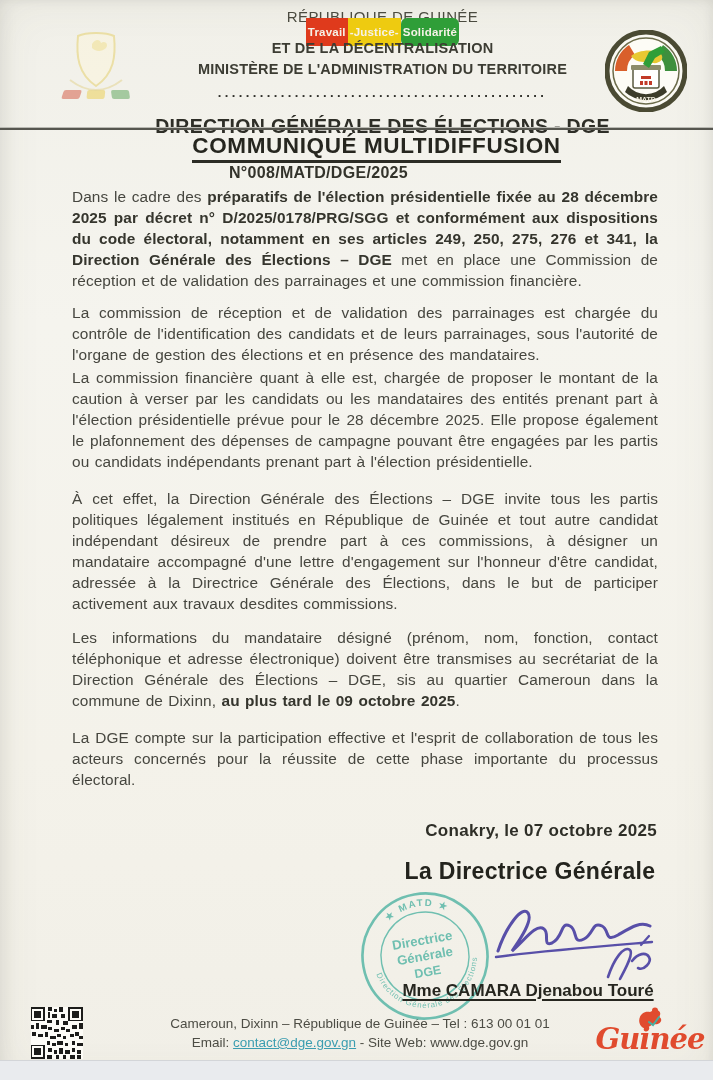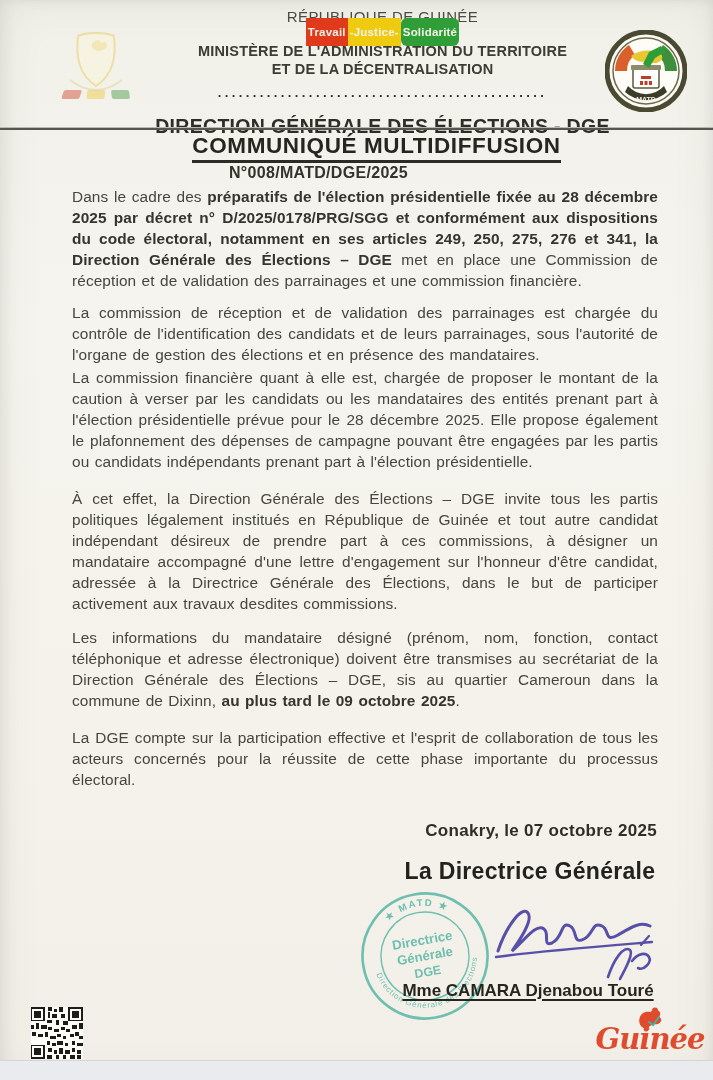--- a/index.html
+++ b/index.html
@@ -94,22 +94,22 @@
       <path d="M36 46 h10 v3 h-10 z M35 51 h3 v4 h-3 z M39.5 51 h3 v4 h-3 z M44 51 h3 v4 h-3 z" fill="#c23a28"></path>
       <path d="M38 34 l6 -12 l12 -6 l4 6 l-10 6 l-6 10 z" fill="#2f9e38"></path>
       <path d="M20 62 a31 31 0 0 0 42 0 l-3 -6 a24 24 0 0 1 -36 0 z" fill="#3c3c2a"></path>
       <text x="41" y="72" text-anchor="middle" font-size="7" font-weight="bold" fill="#f3efdf" font-family="Liberation Sans, sans-serif">MATD</text>
     </svg>
   </div>
 
   <div class="hdr">
     <div class="republic">RÉPUBLIQUE DE GUINÉE</div>
     <div class="motto"><span class="m-red">Travail</span><span class="m-yellow">-Justice-</span><span class="m-green">Solidarité</span></div>
+    <div class="ministry l2">ET DE LA DÉCENTRALISATION</div>
     <div class="ministry l1">MINISTÈRE DE L'ADMINISTRATION DU TERRITOIRE</div>
-    <div class="ministry l2">ET DE LA DÉCENTRALISATION</div>
     <div class="dots">...............................................</div>
     <div class="direction">DIRECTION GÉNÉRALE DES ÉLECTIONS - DGE</div>
   </div>
 
   <div class="rule"></div>
 
   <div class="doc-title">
     <span>COMMUNIQUÉ MULTIDIFFUSION</span>
   </div>
   <div class="doc-number">N°008/MATD/DGE/2025</div>
@@ -175,20 +175,24 @@
       </g>
       <g fill="#1c1c1a">
         <rect x="2" y="2" width="4" height="4"></rect>
           <rect x="23" y="2" width="4" height="4"></rect>
           <rect x="2" y="23" width="4" height="4"></rect>
         <path d="M10 0h2v2h-2z M13 1h2v2h-2z M16 0h2v3h-2z M10 3h1v3h-1z M12 4h3v2h-3z M17 4h2v2h-2z M9 7h3v2H9z M14 7h2v3h-2z M18 8h3v2h-3z M0 10h2v2H0z M3 9h2v3H3z M6 10h3v2H6z M10 11h2v2h-2z M13 12h3v2h-3z M17 11h2v2h-2z M20 12h2v2h-2z M23 10h3v2h-3z M27 9h2v3h-2z M1 14h2v2H1z M4 15h3v2H4z M8 14h2v3H8z M11 16h3v2h-3z M15 15h2v2h-2z M18 16h2v2h-2z M22 15h2v2h-2z M25 14h2v2h-2z M27 16h2v2h-2z M9 19h2v2H9z M12 20h2v2h-2z M15 19h3v2h-3z M19 20h2v2h-2z M23 19h2v2h-2z M26 20h3v2h-3z M10 23h2v2h-2z M13 24h2v2h-2z M16 23h2v3h-2z M19 24h3v2h-3z M23 23h2v2h-2z M26 24h2v2h-2z M9 27h3v2H9z M14 27h2v2h-2z M18 27h2v2h-2z M22 27h3v2h-3z M26 27h2v2h-2z"></path>
       </g>
     </svg>
   </div>
 
+  <div class="footer-text">
+    <div>Cameroun, Dixinn – République de Guinée – Tel : 613 00 01 01</div>
+    <div><span>Email: </span><span class="email-link">contact@dge.gov.gn</span><span> - </span><span>Site Web: </span><span>www.dge.gov.gn</span></div>
+  </div>
 
   <div class="brand">
     <svg class="brand-bird" width="42" height="24" viewBox="0 0 42 24">
       <path d="M12 20 C7 13 13 4 21 6 C28 1 34 6 30 11 C35 13 31 20 24 18 C18 23 14 23 12 20 Z" fill="#e04b2e"></path>
       <circle cx="26" cy="4.5" r="3" fill="#e04b2e"></circle>
       <path d="M20 16 l4 3 l6 -8" stroke="#46b0a1" stroke-width="2" fill="none" stroke-linecap="round"></path>
     </svg>
     <span class="brand-word">Guinée</span>
   </div>
 

